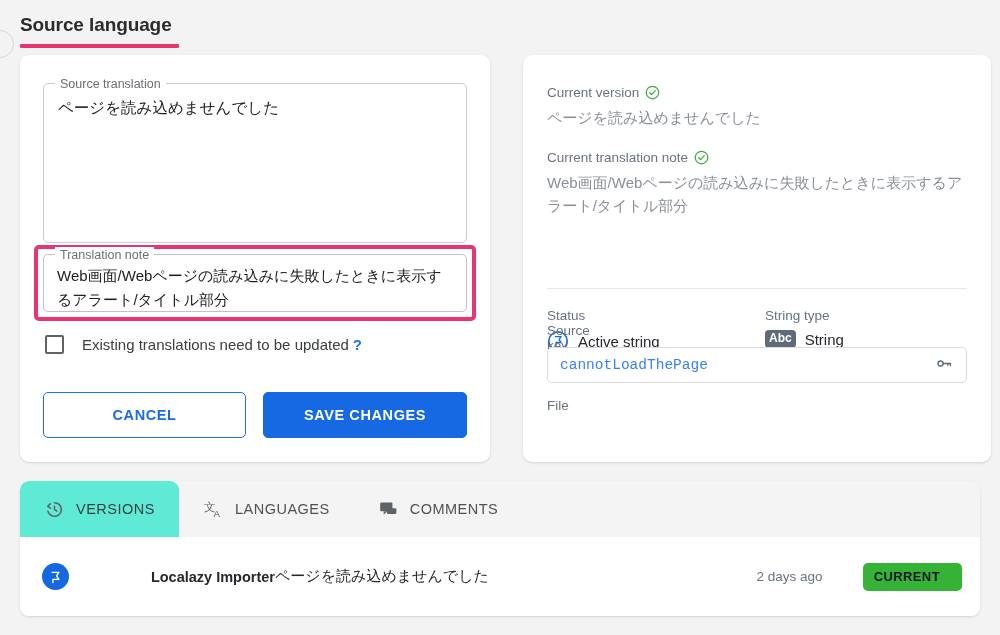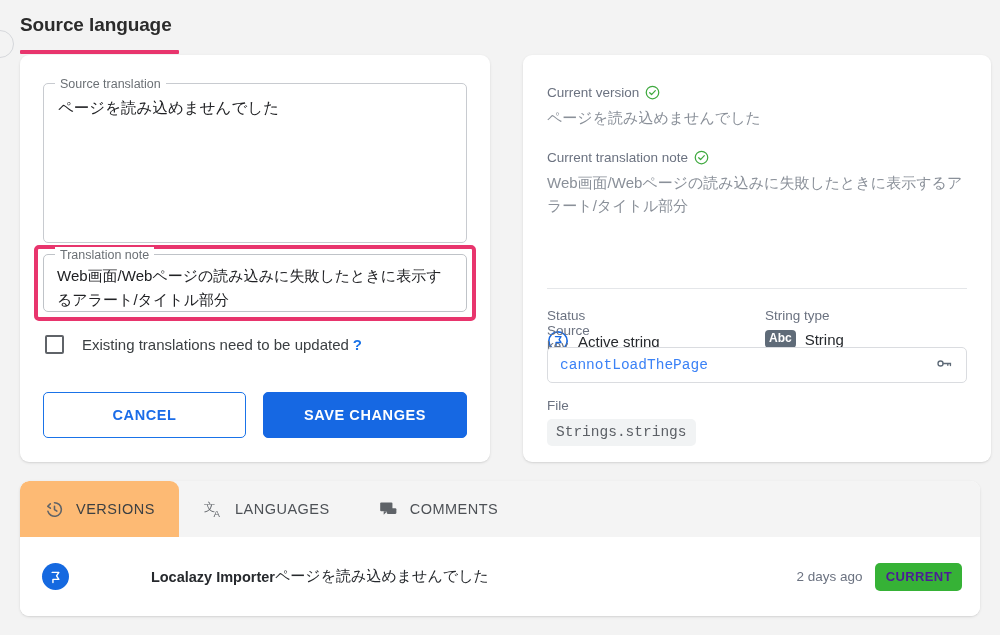--- a/index.html
+++ b/index.html
@@ -29,21 +29,21 @@
   
   .header {
     position: absolute;
     left: 20px; top: 14px;
   }
   .header-title {
     font-size: 19px;
     font-weight: bold;
     color: #2b2b2b;
     letter-spacing: -0.1px;
-    padding-bottom: 14px;
+    padding-bottom: 8px;
   }
   .header-underline {
     height: 4px;
     width: 159px;
     background: #e8356d;
     border-radius: 1px;
   }
 
   
   .card {
@@ -249,21 +249,21 @@
     gap: 11px;
     padding: 0 24px;
     height: 56px;
     font-size: 14.5px;
     letter-spacing: .5px;
     color: #4d5156;
     cursor: pointer;
     background: transparent;
   }
   .tab.active {
-    background: #fdba74;
+    background: #5eead4;
     border-top-left-radius: 9px;
     border-top-right-radius: 9px;
     color: #3c4043;
   }
   .tab-icon { width: 21px; height: 21px; display: block; }
 
   .version-row {
     display: flex;
     align-items: center;
     height: 79px;
@@ -292,26 +292,27 @@
     color: #26292d;
     flex: 1;
   }
   .time-ago {
     font-size: 13.5px;
     color: #6b7280;
     margin-right: 12px;
   }
   .badge-current {
     background: #36b236;
-    color: #4c1d95;
+    color: #0f172a;
     font-size: 13px;
     font-weight: bold;
     letter-spacing: .4px;
     border-radius: 5px;
-    padding: 6px 10px 7px 11px;
+    padding: 6px 22px 7px 11px;
+    margin-left: 28px;
   }
 </style>
 </head>
 <body>
 
 <div class="page">
 
   <div class="edge-circle"></div>
 
   <div class="header">
@@ -403,21 +404,20 @@
       <span>
         <svg viewBox="0 0 24 24" width="19" height="19">
             <circle cx="7" cy="12" r="3.2" fill="none" stroke="#5f6b78" stroke-width="1.7"></circle>
             <path d="M10.2 12h9.3v2.6M16.2 12v2.3" fill="none" stroke="#5f6b78" stroke-width="1.7" stroke-linecap="round"></path>
           </svg>
       </span>
     </div>
 
     <div class="rc" style="top:343px;">
       <div class="meta-label">File</div>
-      <div class="file-pill">Strings.strings</div>
     </div>
   </div>
 
   <div id="bottom-card">
 
     <div class="tabstrip">
 
       <div class="tab active">
         <span class="tab-icon">
           <svg viewBox="0 0 24 24" width="21" height="21">

